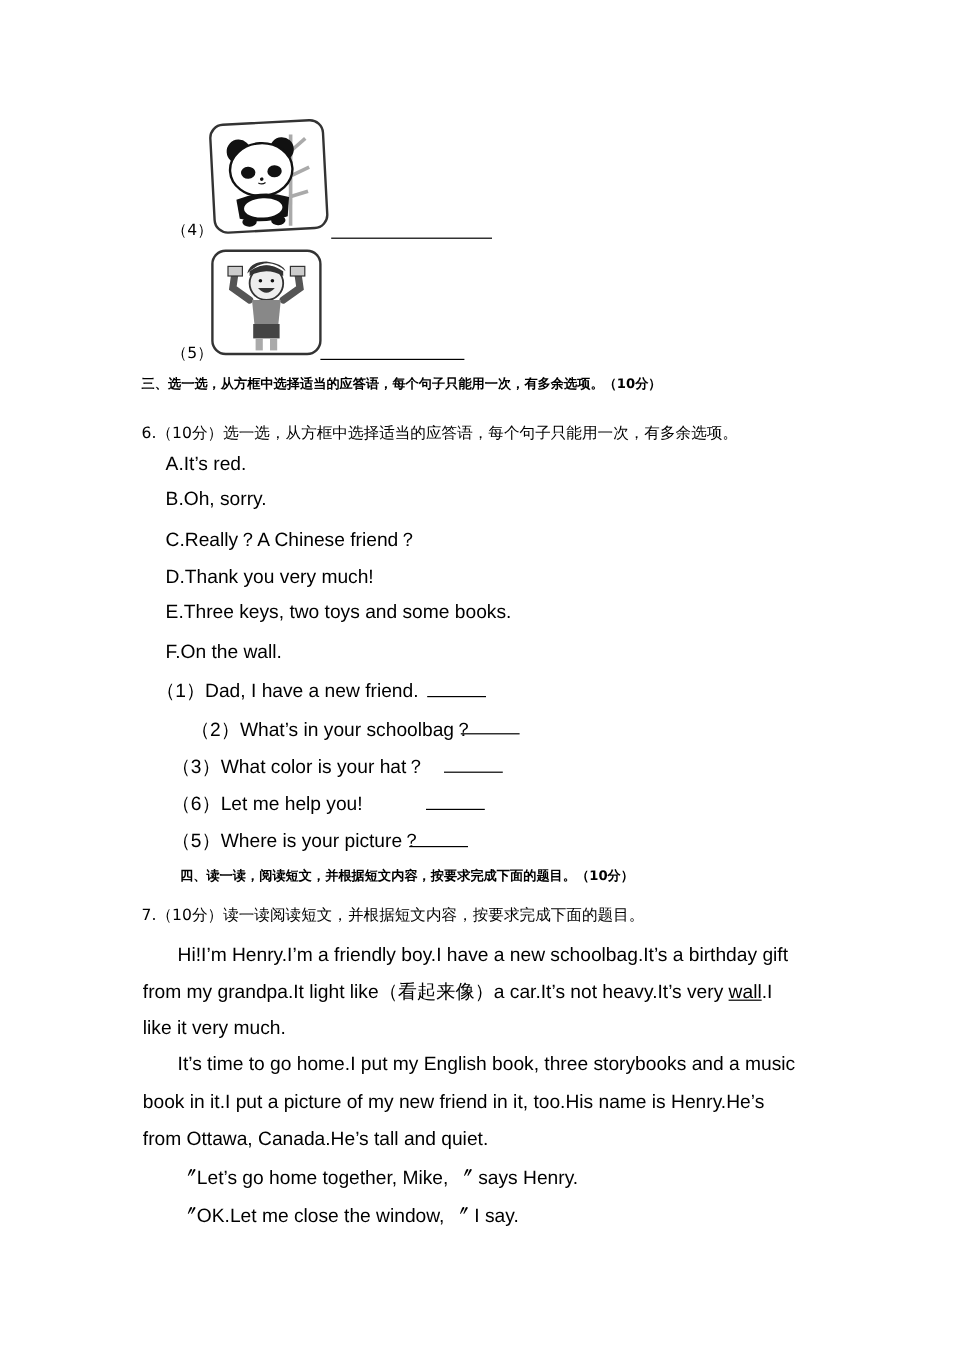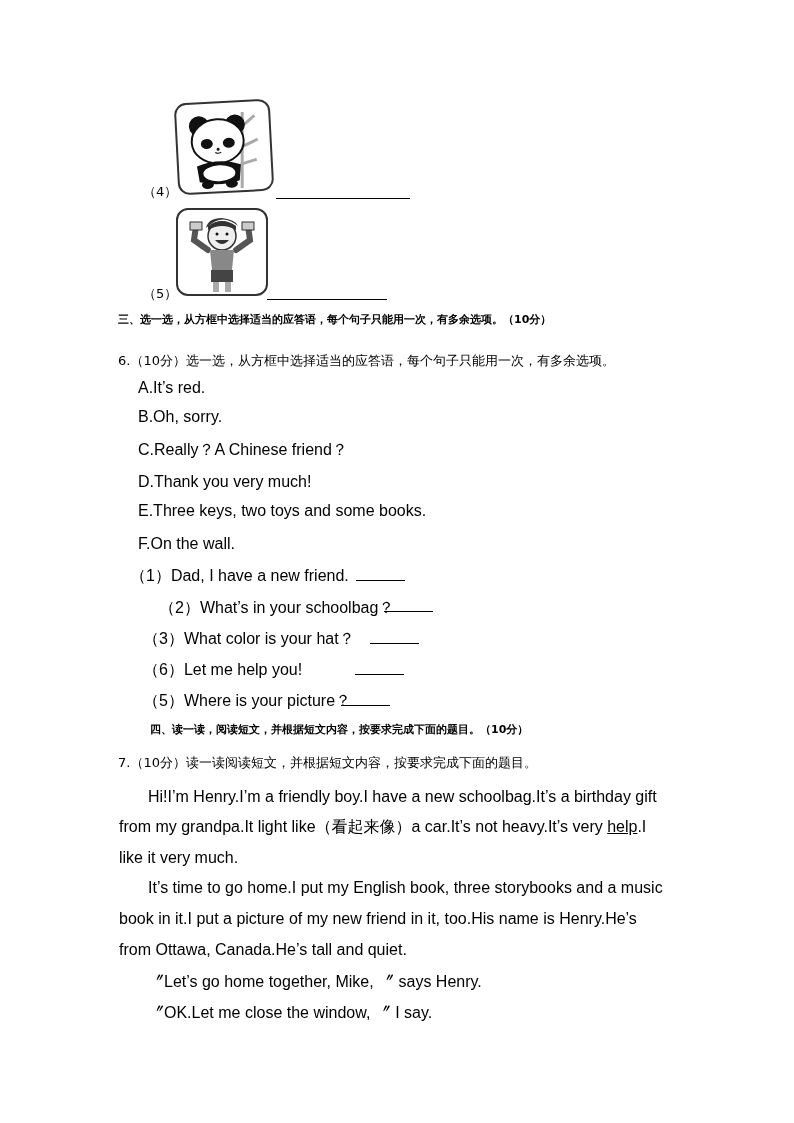--- a/index.html
+++ b/index.html
@@ -109,21 +109,21 @@
       <span class="abs mono" style="left:143px; top:691px;text-align:center;">（5）Where is your picture？</span>
       <span class="abs blank" style="left:341px; top:704px; width:49px;"></span>
     </div>
   </div>
 
   <div class="abs cn-bold" style="left:118px; top:722px;margin-left:32px;">四、读一读，阅读短文，并根据短文内容，按要求完成下面的题目。（10分）</div>
   <div class="abs cn" style="left:118px; top:754px;">7.（10分）读一读阅读短文，并根据短文内容，按要求完成下面的题目。</div>
 
   <div>
     <div class="abs mono" style="left:148px; top:788px;">Hi!I’m Henry.I’m a friendly boy.I have a new schoolbag.It’s a birthday gift</div>
-    <div class="abs mono" style="left:119px; top:817px;"><span>from my grandpa.It light like（看起来像）a car.It’s not heavy.It’s very </span><span class="u">help</span><span>.I</span></div>
+    <div class="abs mono" style="left:119px; top:817px;"><span>from my grandpa.It light like（看起来像）a car.It’s not heavy.It’s very </span><span class="u">wall</span><span>.I</span></div>
     <div class="abs mono" style="left:119px; top:849px;">like it very much.</div>
 
     <div class="abs mono" style="left:148px; top:879px;">It’s time to go home.I put my English book, three storybooks and a music</div>
     <div class="abs mono" style="left:119px; top:910px;">book in it.I put a picture of my new friend in it, too.His name is Henry.He’s</div>
     <div class="abs mono" style="left:119px; top:941px;">from Ottawa, Canada.He’s tall and quiet.</div>
 
     <div class="abs mono" style="left:148px; top:972px;">〞Let’s go home together, Mike, 〞 says Henry.</div>
     <div class="abs mono" style="left:148px; top:1003px;">〞OK.Let me close the window, 〞 I say.</div>
   </div>
 

